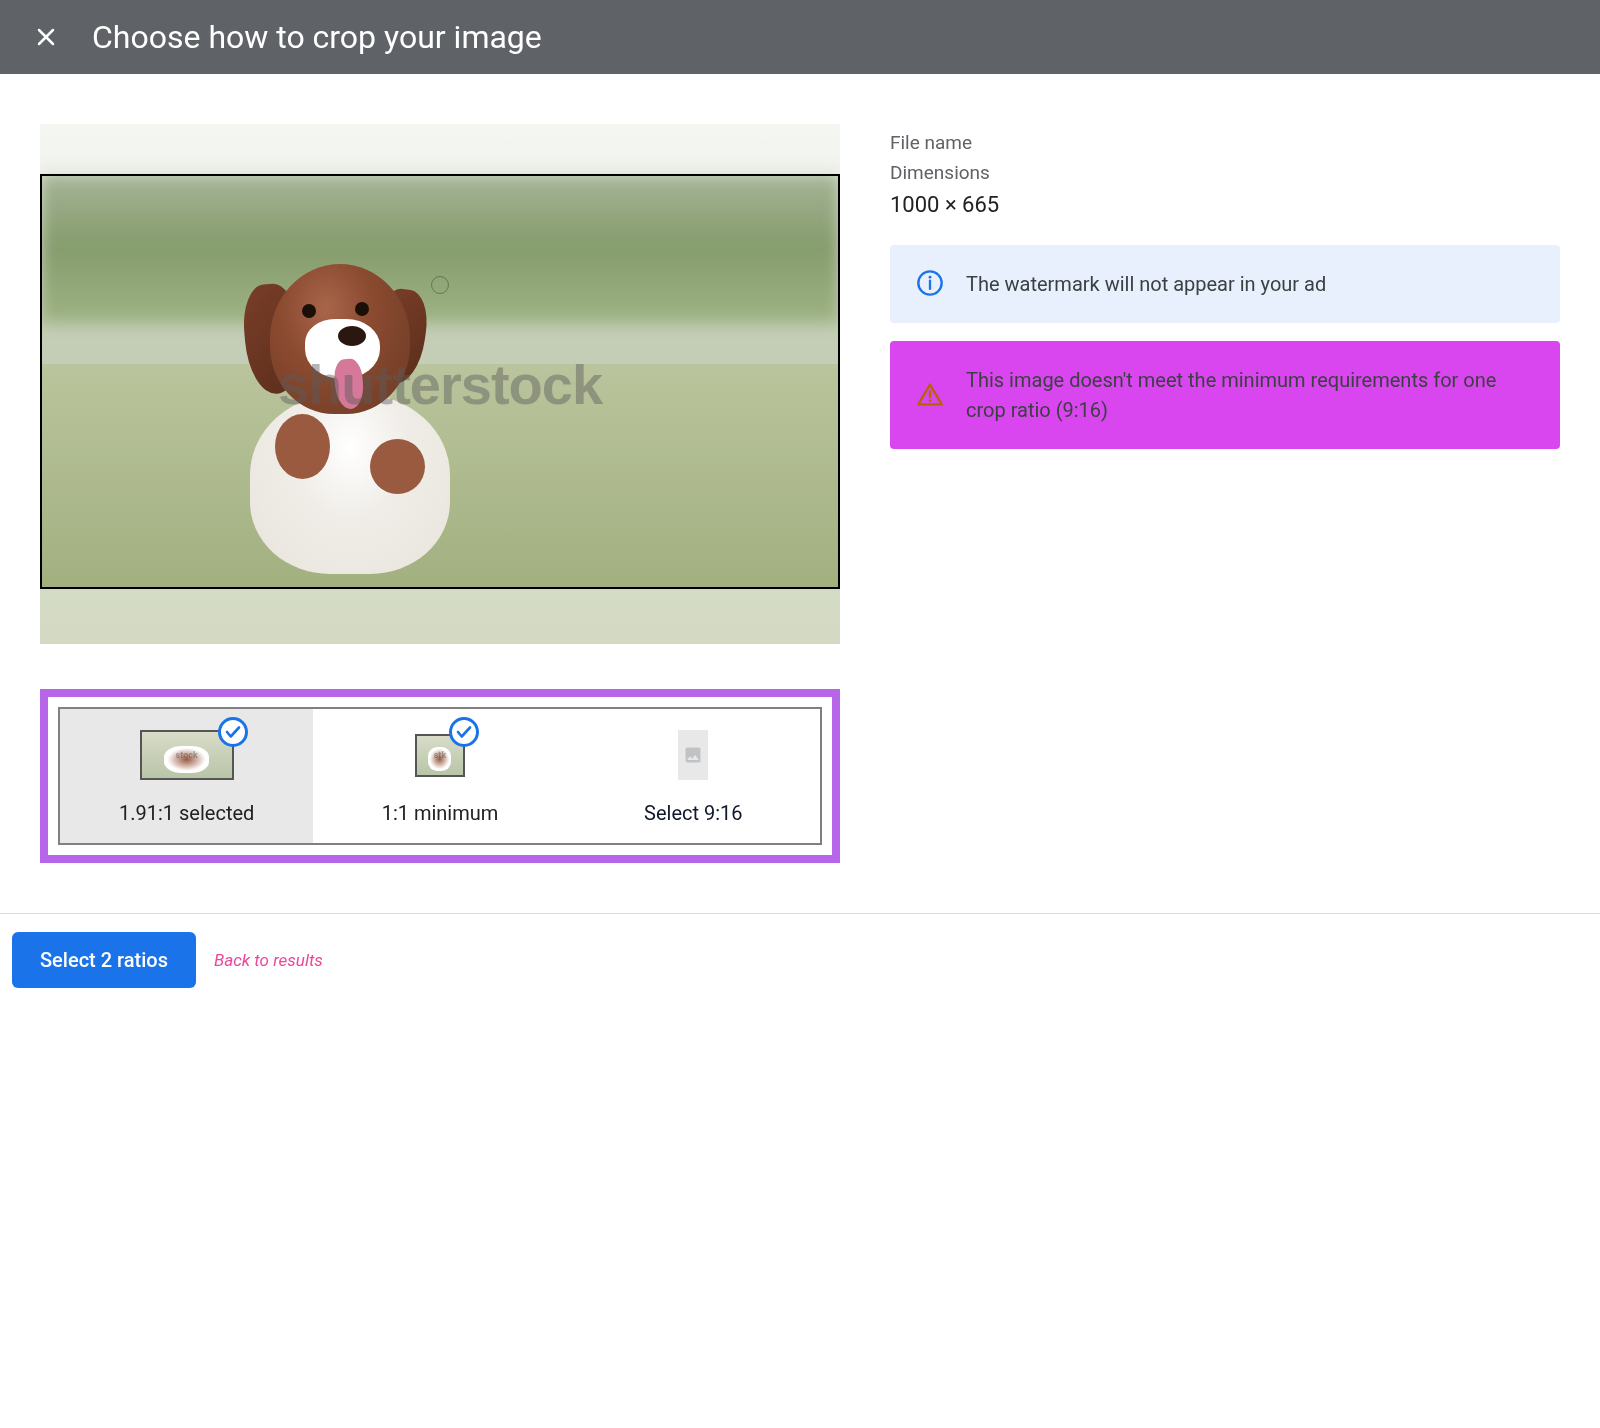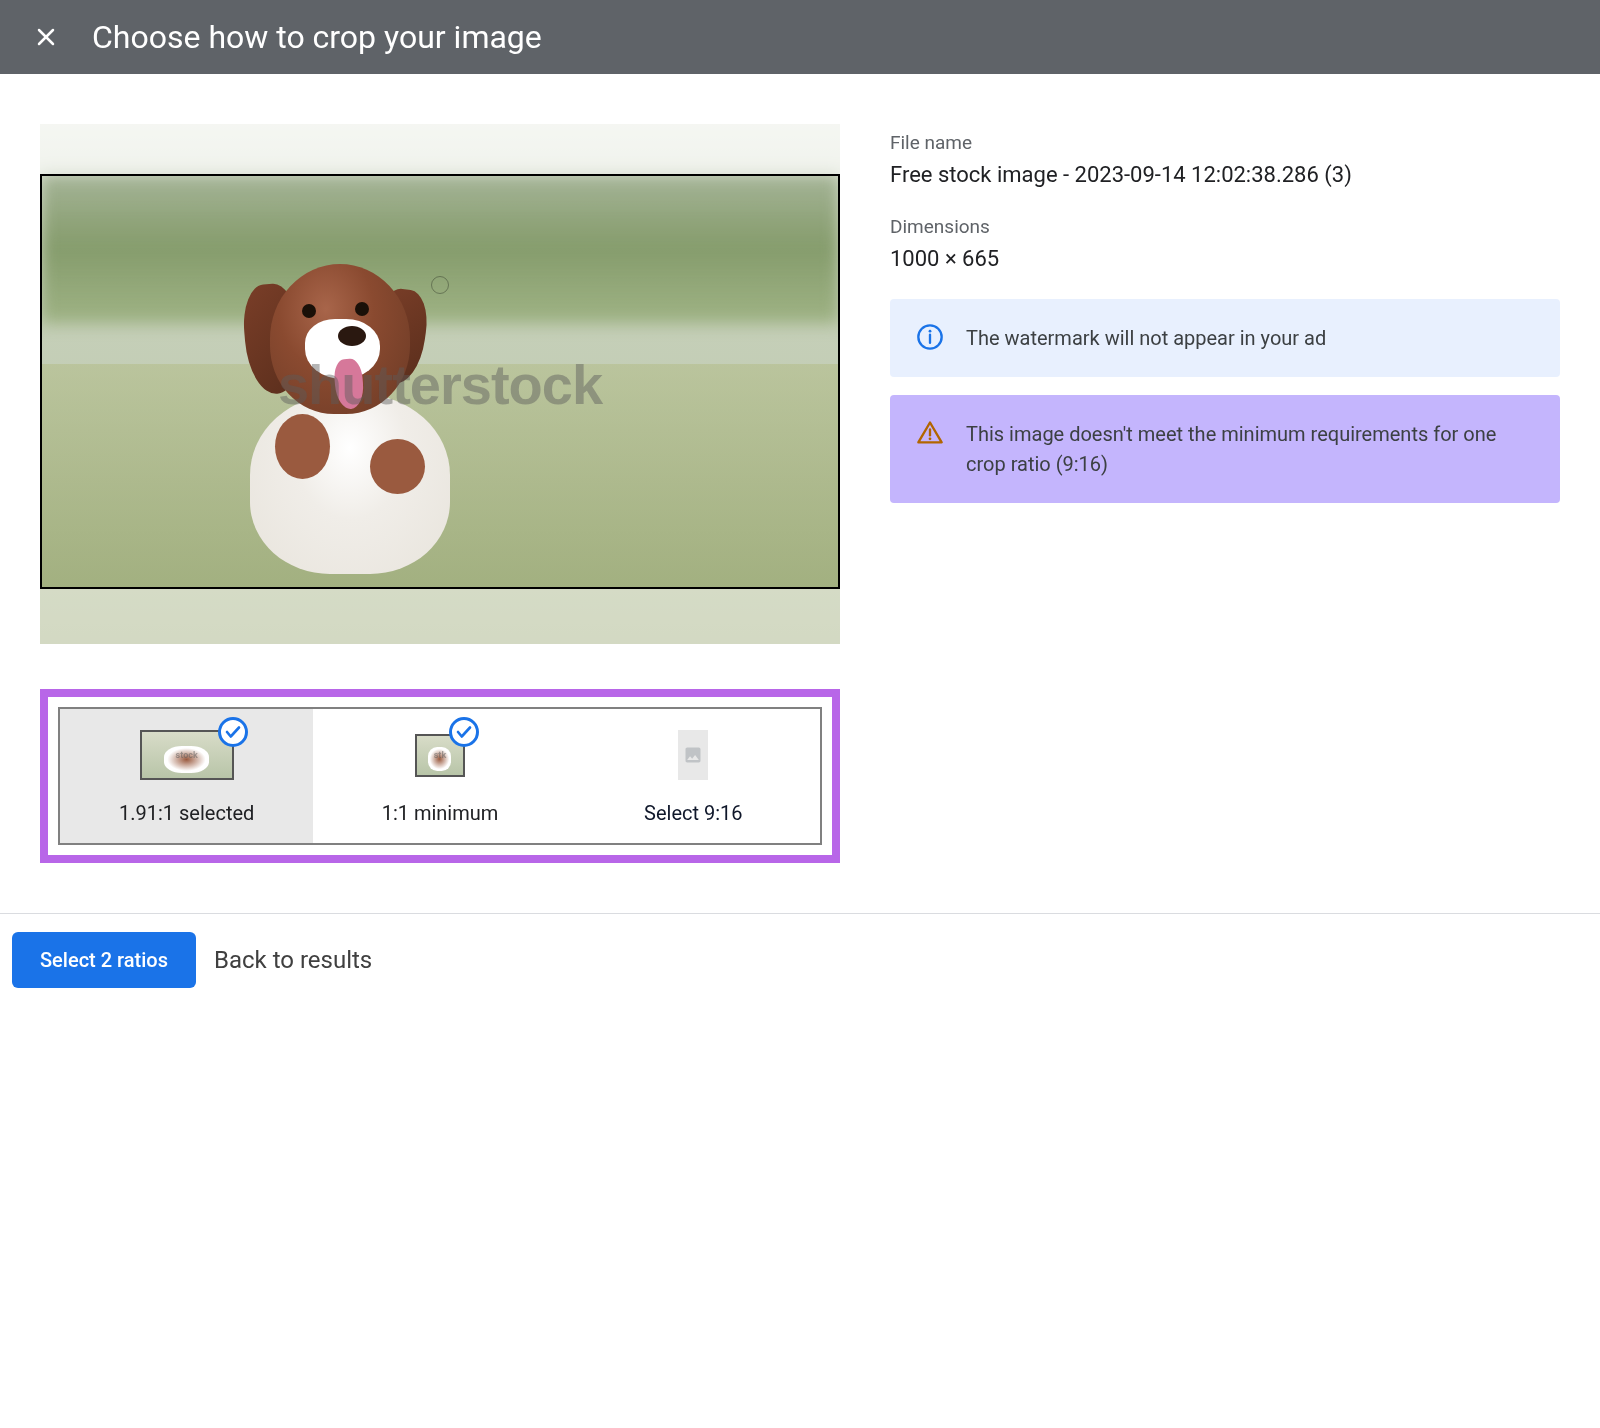--- a/index.html
+++ b/index.html
@@ -343,21 +343,22 @@
       display: flex;
       gap: 22px;
       padding: 24px 26px;
       border-radius: 4px;
       margin-bottom: 18px;
     }
     .info-box.blue {
       background: #e8f0fe;
     }
     .info-box.yellow {
-      background: #c4b5fd;
+      background: #d946ef;
+      align-items: center;
     }
     .info-icon {
       flex-shrink: 0;
       width: 28px;
       height: 28px;
     }
     .info-text {
       font-size: 20px;
       line-height: 1.5;
       color: #3c4043;
@@ -375,26 +376,27 @@
       color: #fff;
       border: none;
       border-radius: 6px;
       padding: 16px 28px;
       font-size: 20px;
       font-weight: 500;
       cursor: pointer;
       font-family: inherit;
     }
     .btn-link {
-      color: #404040;
-      font-size: 24px;
+      color: #ec4899;
+      font-size: 17px;
       background: none;
       border: none;
       cursor: pointer;
       font-family: inherit;
+      font-style: italic;
     }
   </style>
 </head>
 <body>
 
 <div class="header">
   <div class="close-btn">
     <svg viewBox="0 0 24 24" fill="none" stroke="#fff" stroke-width="2.5" stroke-linecap="round">
       <line x1="5" y1="5" x2="19" y2="19"></line>
       <line x1="19" y1="5" x2="5" y2="19"></line>
@@ -474,21 +476,20 @@
           <div class="ratio-label disabled">Select 9:16</div>
         </div>
 
       </div>
     </div>
 
   </div>
 
   <div class="right-panel">
     <div class="meta-label">File name</div>
-    <div class="meta-value">Free stock image - 2023-09-14 12:02:38.286 (3)</div>
 
     <div class="meta-label">Dimensions</div>
     <div class="meta-value">1000 × 665</div>
 
     <div class="info-box blue">
       <div class="info-icon">
         <svg viewBox="0 0 24 24" fill="none" stroke="#1a73e8" stroke-width="2">
           <circle cx="12" cy="12" r="10"></circle>
           <line x1="12" y1="10" x2="12" y2="17" stroke-linecap="round"></line>
           <circle cx="12" cy="7" r="1.2" fill="#1a73e8" stroke="none"></circle>

